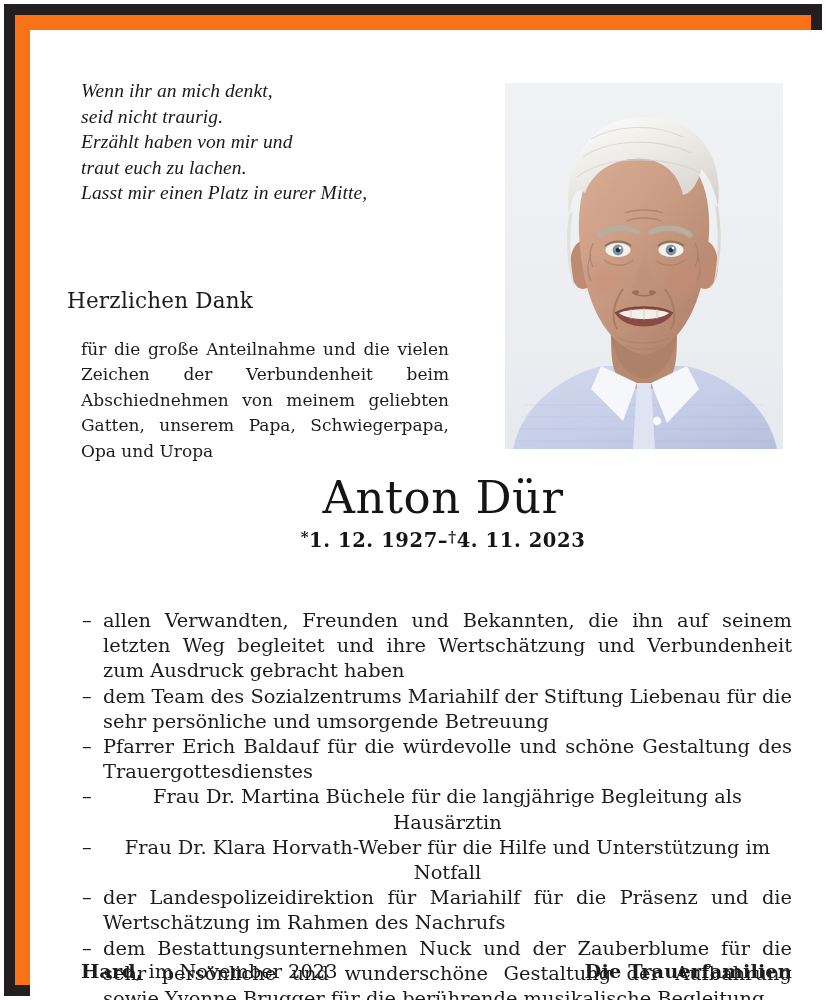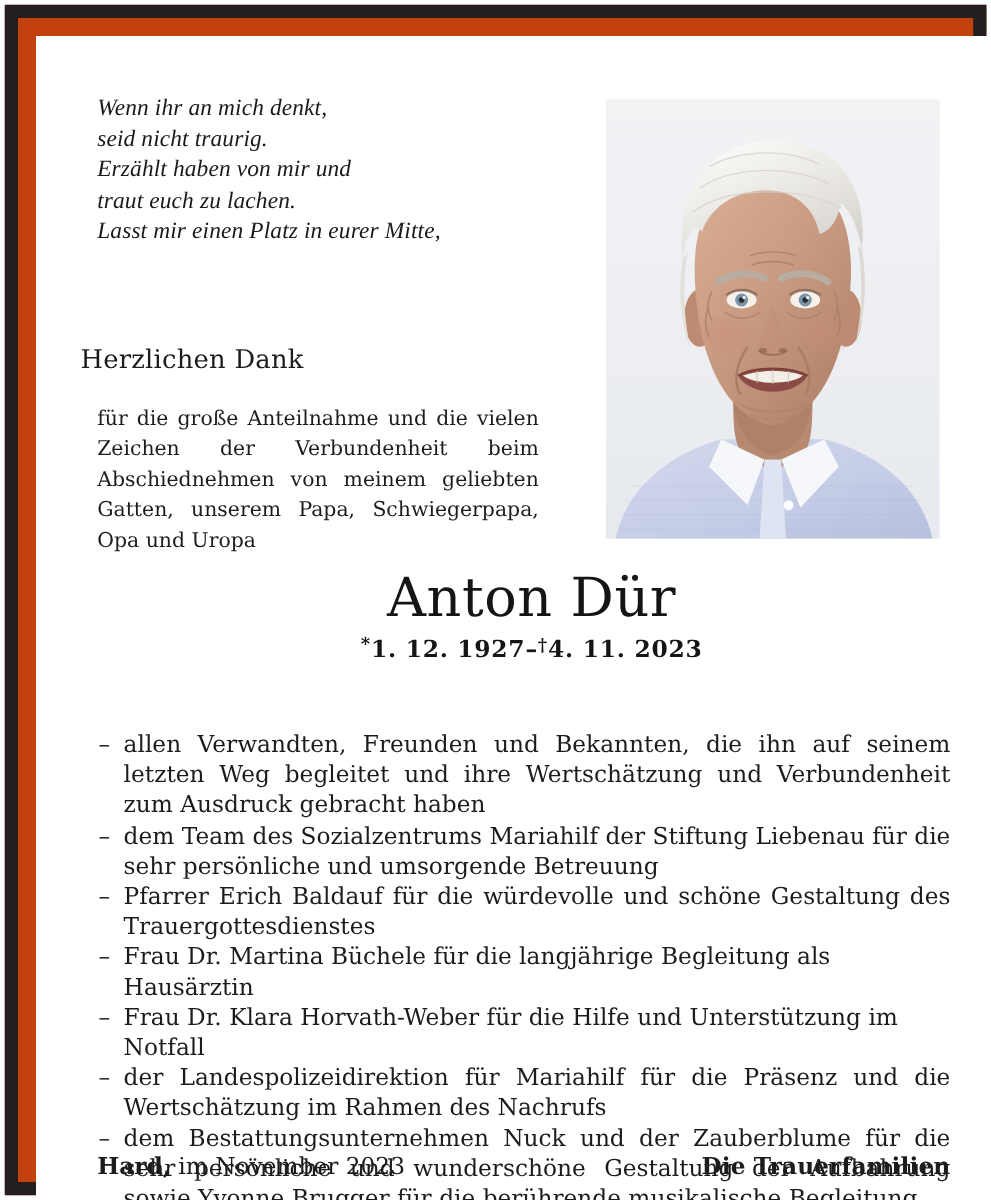--- a/index.html
+++ b/index.html
@@ -25,21 +25,21 @@
     box-sizing: border-box;
   }
   .frame-border {
     position: absolute;
     left: 4px;
     top: 4px;
     width: 818px;
     height: 992px;
     box-sizing: border-box;
     border: 11px solid #231f20;
-    background: #c2410c;
+    background: #f97316;
   }
   .inner-page {
     position: absolute;
     left: 15px;
     top: 15px;
     width: 796px;
     height: 970px;
     background: #ffffff;
   }
 
@@ -154,21 +154,21 @@
     text-align: justify;
     text-justify: inter-word;
   }
   .thanks-item .dash {
     position: absolute;
     left: 1px;
     top: 0;
     width: 16px;
   }
   .thanks-item .body { display: block; }
-  .thanks-item.nojust .body { text-align: left; }
+  .thanks-item.nojust .body { text-align: center; }
 
   
   #footer {
     position: absolute;
     left: 51px;
     top: 930px;
     width: 711px;
     display: flex;
     justify-content: space-between;
     align-items: flex-end;

